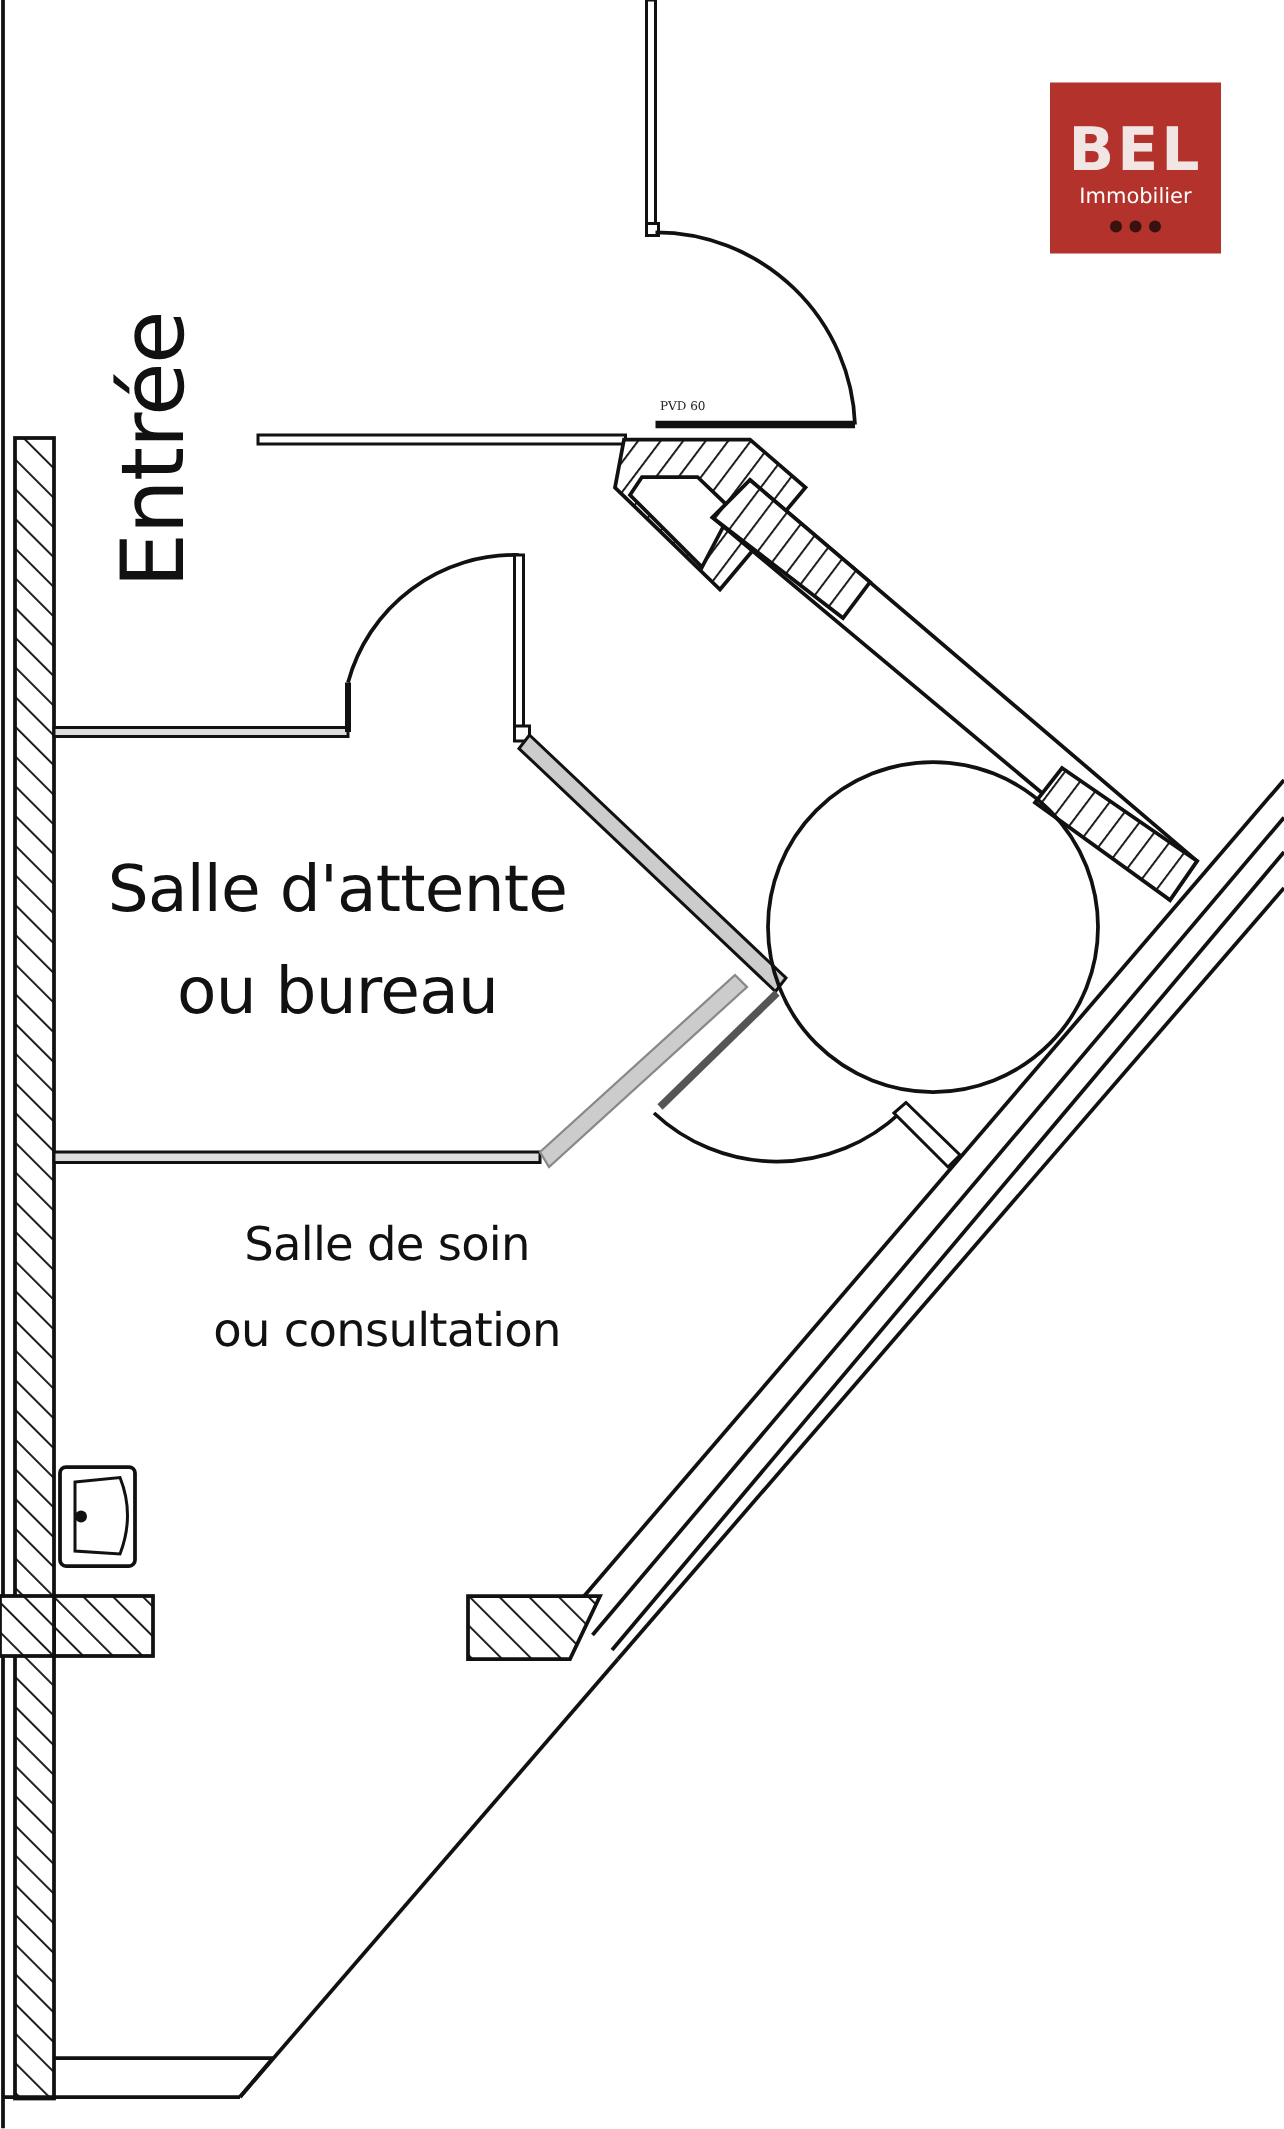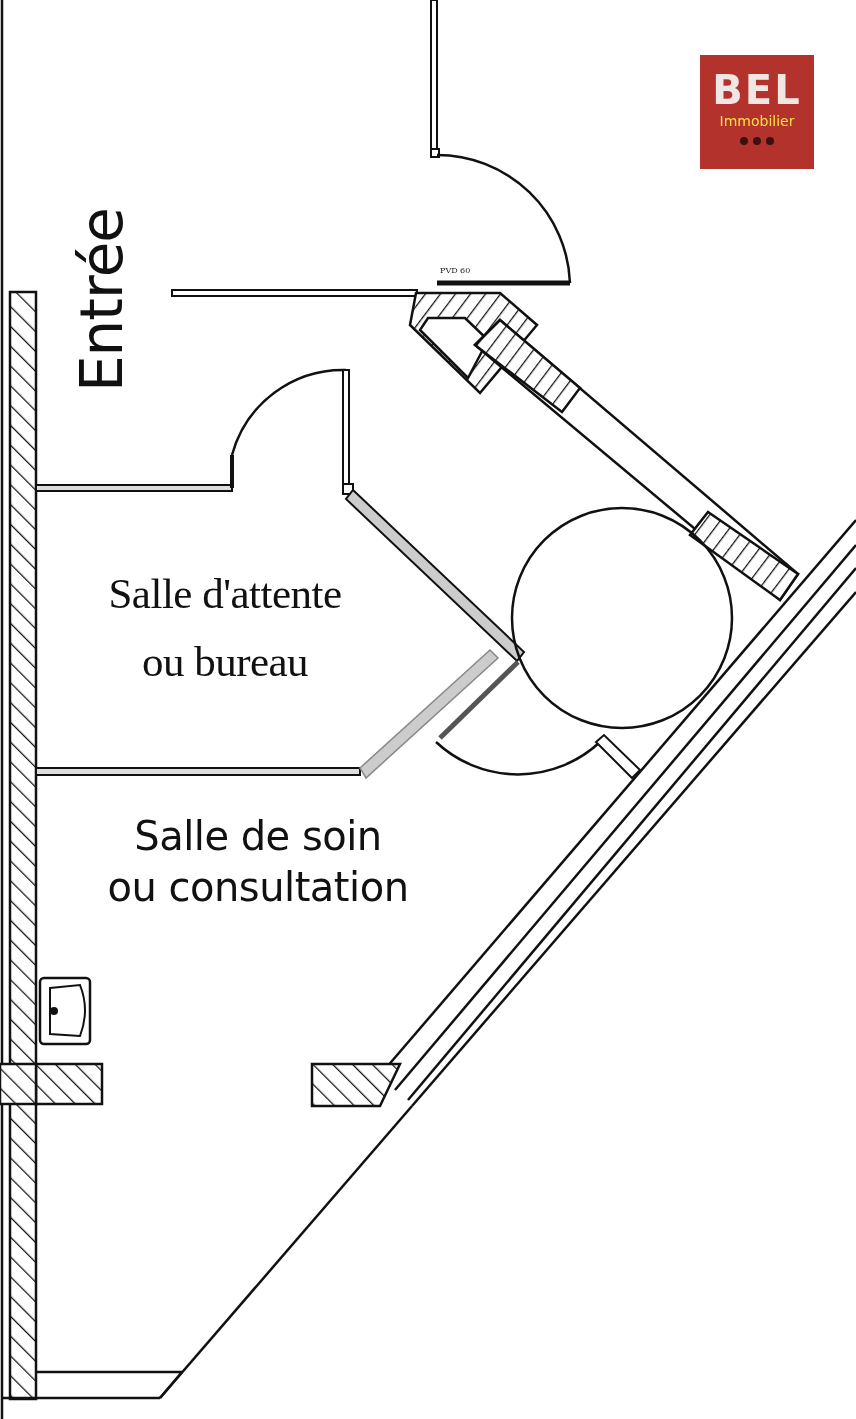--- a/index.html
+++ b/index.html
@@ -3,22 +3,22 @@
   <meta charset="utf-8">
   <style>
     html, body { margin: 0; padding: 0; background: #ffffff; }
     body { width: 856px; height: 1419px; position: relative; overflow: hidden; font-family: "DejaVu Sans", sans-serif; }
     #plan { position: absolute; left: 0; top: 0; }
     .label-box { position: absolute; background: rgba(255,255,255,0.92); border-radius: 14px; }
     .room-label { position: absolute; color: #111; font-family: "DejaVu Sans", sans-serif; text-align: center; line-height: 1.2; white-space: nowrap; letter-spacing: -0.5px; }
     .entree { position: absolute; left: 38px; top: 158px; width: 126px; height: 286px; background: #fff; border-radius: 14px; }
     .entree-text { position: absolute; left: 102px; top: 300px; transform: translate(-50%, -50%) rotate(-90deg); font-size: 58px; color: #111; font-family: "DejaVu Sans", sans-serif; white-space: nowrap; letter-spacing: -1px; }
     .logo { position: absolute; left: 700px; top: 55px; width: 114px; height: 114px; background: #b3322b; display: flex; flex-direction: column; align-items: center; }
-    .logo-mark { margin-top: 14px; font-family: "DejaVu Sans", sans-serif; font-weight: bold; font-size: 40px; color: #f1e6e4; letter-spacing: 2px; line-height: 42px; }
-    .logo-sub { font-family: "DejaVu Sans", sans-serif; font-size: 14px; color: #fde047; margin-top: 2px; }
+    .logo-mark { margin-top: 24px; font-family: "DejaVu Sans", sans-serif; font-weight: bold; font-size: 40px; color: #f1e6e4; letter-spacing: 2px; line-height: 42px; }
+    .logo-sub { font-family: "DejaVu Sans", sans-serif; font-size: 14px; color: #ffffff; margin-top: 2px; }
     .logo-dots { display: flex; gap: 5px; margin-top: 8px; }
     .logo-dots span { width: 8px; height: 8px; border-radius: 50%; background: #3a1111; display: block; }
     .pvd { position: absolute; left: 440px; top: 266px; font-family: "DejaVu Serif", serif; font-size: 8px; color: #222; }
   </style>
 </head>
 <body>
 
 <svg id="plan" width="856" height="1419" viewBox="0 0 856 1419" xmlns="http://www.w3.org/2000/svg">
   <defs>
     <pattern id="hatch" patternUnits="userSpaceOnUse" width="14" height="14" patternTransform="rotate(-45)">
@@ -104,29 +104,29 @@
     <circle cx="54" cy="1011" r="4" fill="#111"></circle>
   </g>
 </svg>
 
 <div class="entree"></div>
 <div class="entree-text">Entrée</div>
 
 <div class="pvd">PVD 60</div>
 
 <div class="label-box" style="left:40px; top:560px; width:370px; height:150px;"></div>
-<div class="room-label" style="left:40px; top:568px; width:370px; font-size:43px;font-family:Liberation Serif, serif;">
+<div class="room-label" style="left:40px; top:568px; width:370px; font-size:43px;">
   <div>Salle d'attente</div>
   <div style="margin-top:16px;">ou bureau</div>
 </div>
 
 <div class="label-box" style="left:58px; top:800px; width:400px; height:160px;"></div>
-<div class="room-label" style="left:58px; top:812px; width:400px; font-size:40px;">
+<div class="room-label" style="left:58px; top:812px; width:400px; font-size:31px;">
   <div>Salle de soin</div>
-  <div style="margin-top:3px;">ou consultation</div>
+  <div style="margin-top:20px;">ou consultation</div>
 </div>
 
 <div class="logo">
   <div class="logo-mark">BEL</div>
   <div class="logo-sub">Immobilier</div>
   <div class="logo-dots">
       <span></span>
       <span></span>
       <span></span>
     </div>

